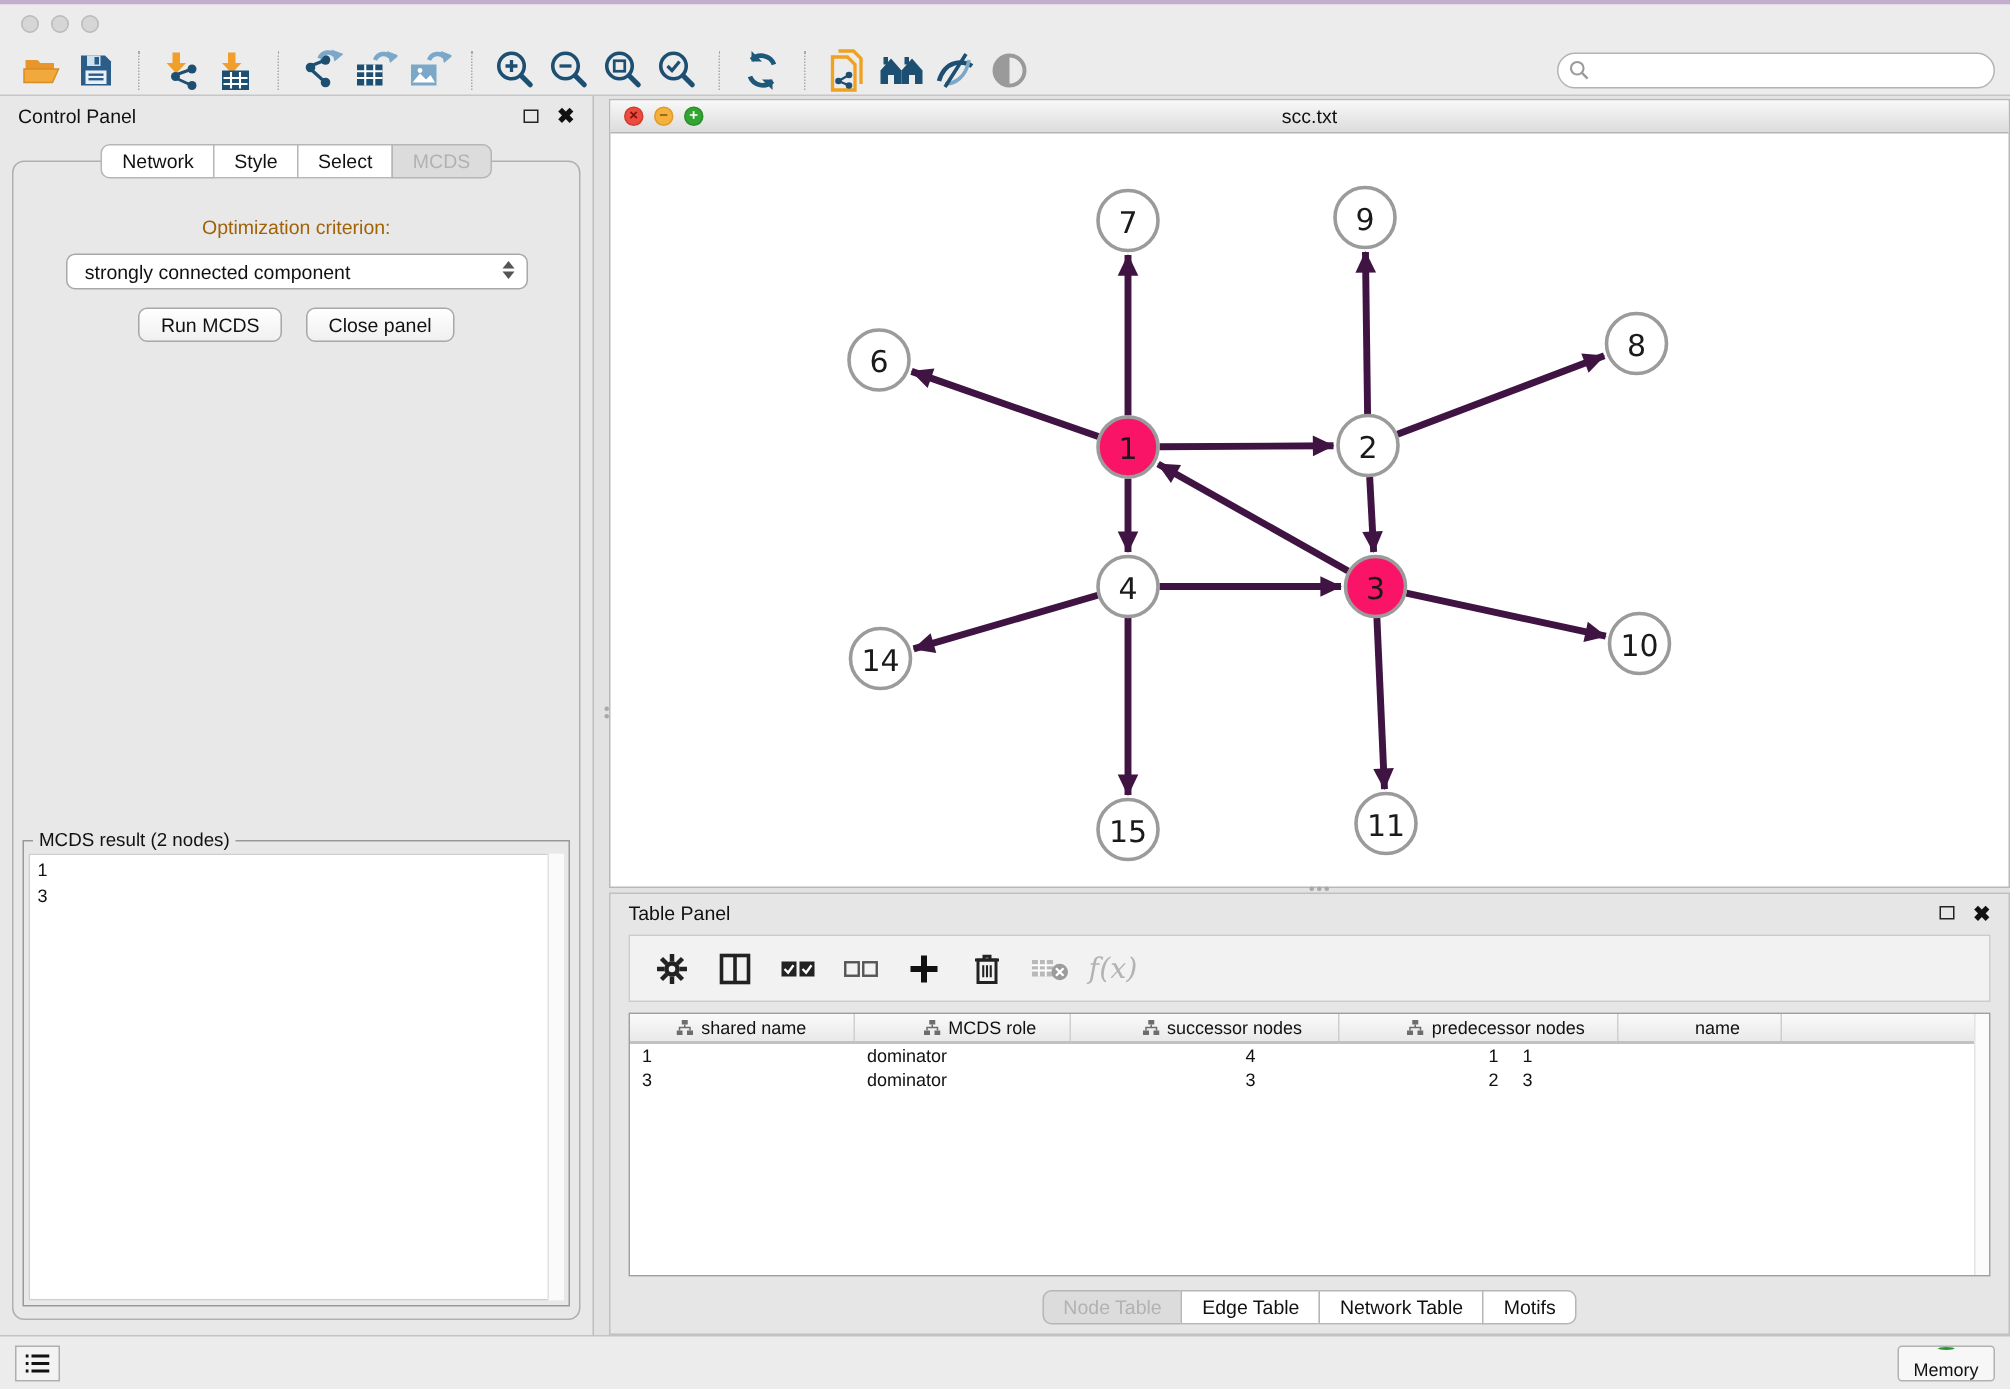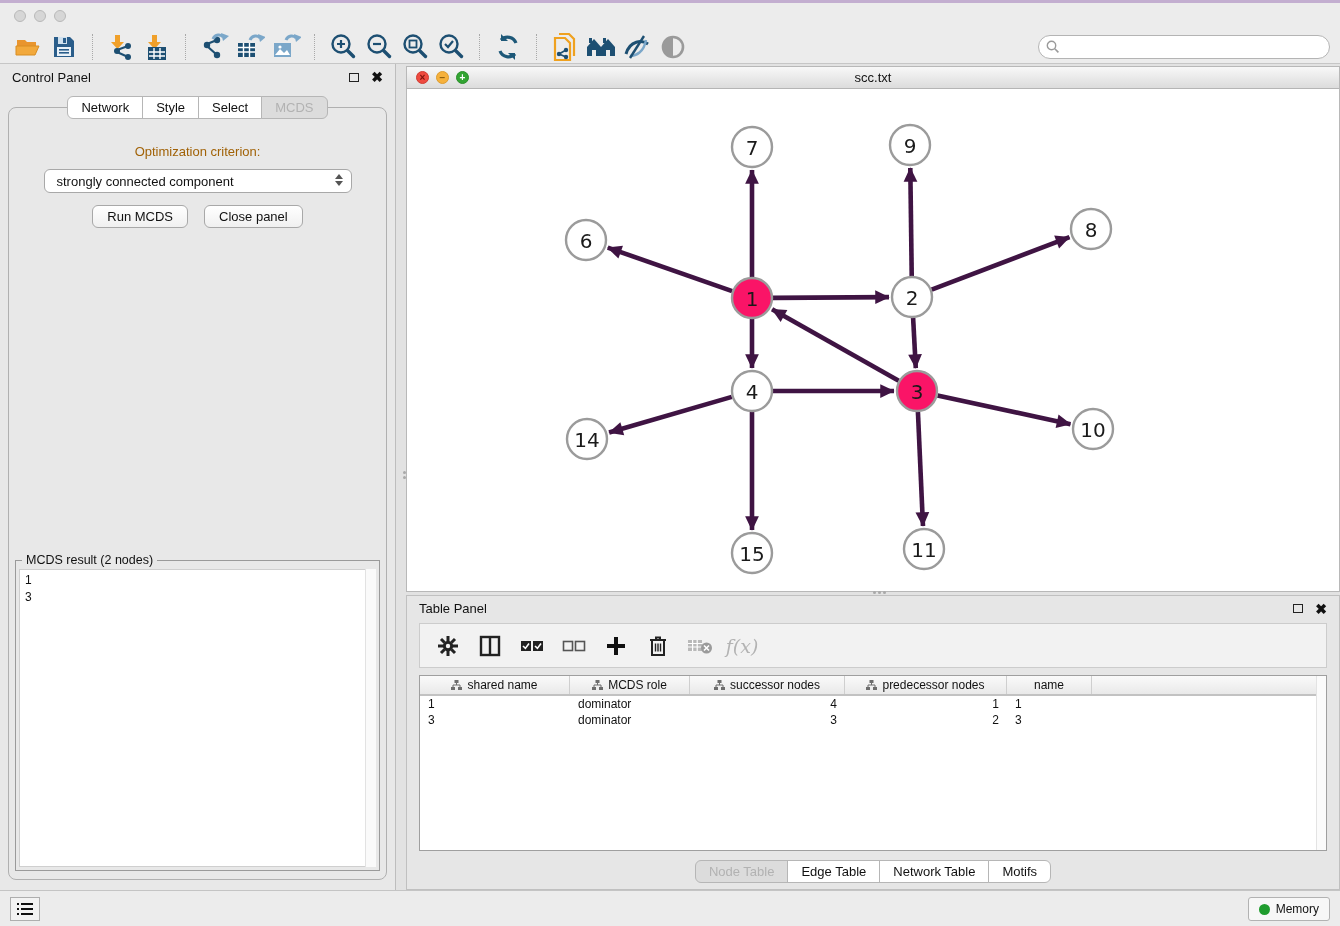--- a/index.html
+++ b/index.html
@@ -84,36 +84,36 @@
                  border:1px solid #c0c0c0; }
   .tp-head { position:absolute; top:0; left:0; right:0; height:25px; display:flex; align-items:center;
              padding:0 12px; font-size:13px; color:#111; }
   .tp-toolbar { position:absolute; top:27px; left:12px; right:12px; height:45px; background:#f2f2f2;
                 border:1px solid #cccccc; display:flex; align-items:center; gap:14px; padding:0 14px; }
   .tp-tool { display:flex; align-items:center; justify-content:center; width:28px; height:30px; }
   .fx-glyph { font-family:"DejaVu Serif", serif; font-style:italic; font-size:19px; color:#b3b3b3; }
   .tbl-wrap { position:absolute; top:79px; left:12px; right:12px; bottom:38px; background:#fff;
               border:1px solid #9f9f9f; overflow:hidden; }
   .tbl-header { display:flex; height:20px; background:linear-gradient(#fafafa,#e9e9e9);
-                border-bottom:2px solid #c2c2c2; }
+                border-bottom:2px solid #c2c2c2;gap:24px; }
   .th-cell { display:flex; align-items:center; justify-content:center; gap:5px; font-size:12px; color:#111;
              border-right:1px solid #cfcfcf; height:100%; }
   .tbl-row { display:flex; height:16px; align-items:center; }
   .td-cell { font-size:12px; color:#111; padding:0 8px; height:100%; display:flex; align-items:center; }
   .td-cell.right { justify-content:flex-end; }
   .tbl-scroll { position:absolute; right:0; top:0; bottom:0; width:10px; background:#fbfbfb; border-left:1px solid #e3e3e3; }
   .tp-tabs { position:absolute; bottom:6px; left:0; right:0; display:flex; justify-content:center; }
 
   
   .statusbar { position:absolute; left:0; bottom:0; right:0; height:36px; background:#ececec;
                border-top:1px solid #c4c4c4; }
   .status-left-btn { position:absolute; left:10px; top:6px; width:30px; height:24px; background:#f3f3f3;
                      border:1px solid #aeaeae; display:flex; align-items:center; justify-content:center; }
   .memory-btn { position:absolute; right:10px; top:6px; height:24px; background:#f7f7f7; border:1px solid #b2b2b2;
-                border-radius:3px; display:flex; align-items:center; gap:6px; padding:0 10px; font-size:12px; color:#111; }
+                border-radius:3px; display:flex; align-items:center; gap:6px; padding:0 10px; font-size:12px; color:#111;flex-direction:column; }
   .mem-dot { width:11px; height:11px; border-radius:50%; background:#1f9c2e; }
 </style>
 </head>
 <body>
 
 <div class="win-accent"></div>
 <div class="titlebar">
   <div class="win-dots">
     <span class="win-dot"></span>
     <span class="win-dot"></span>

